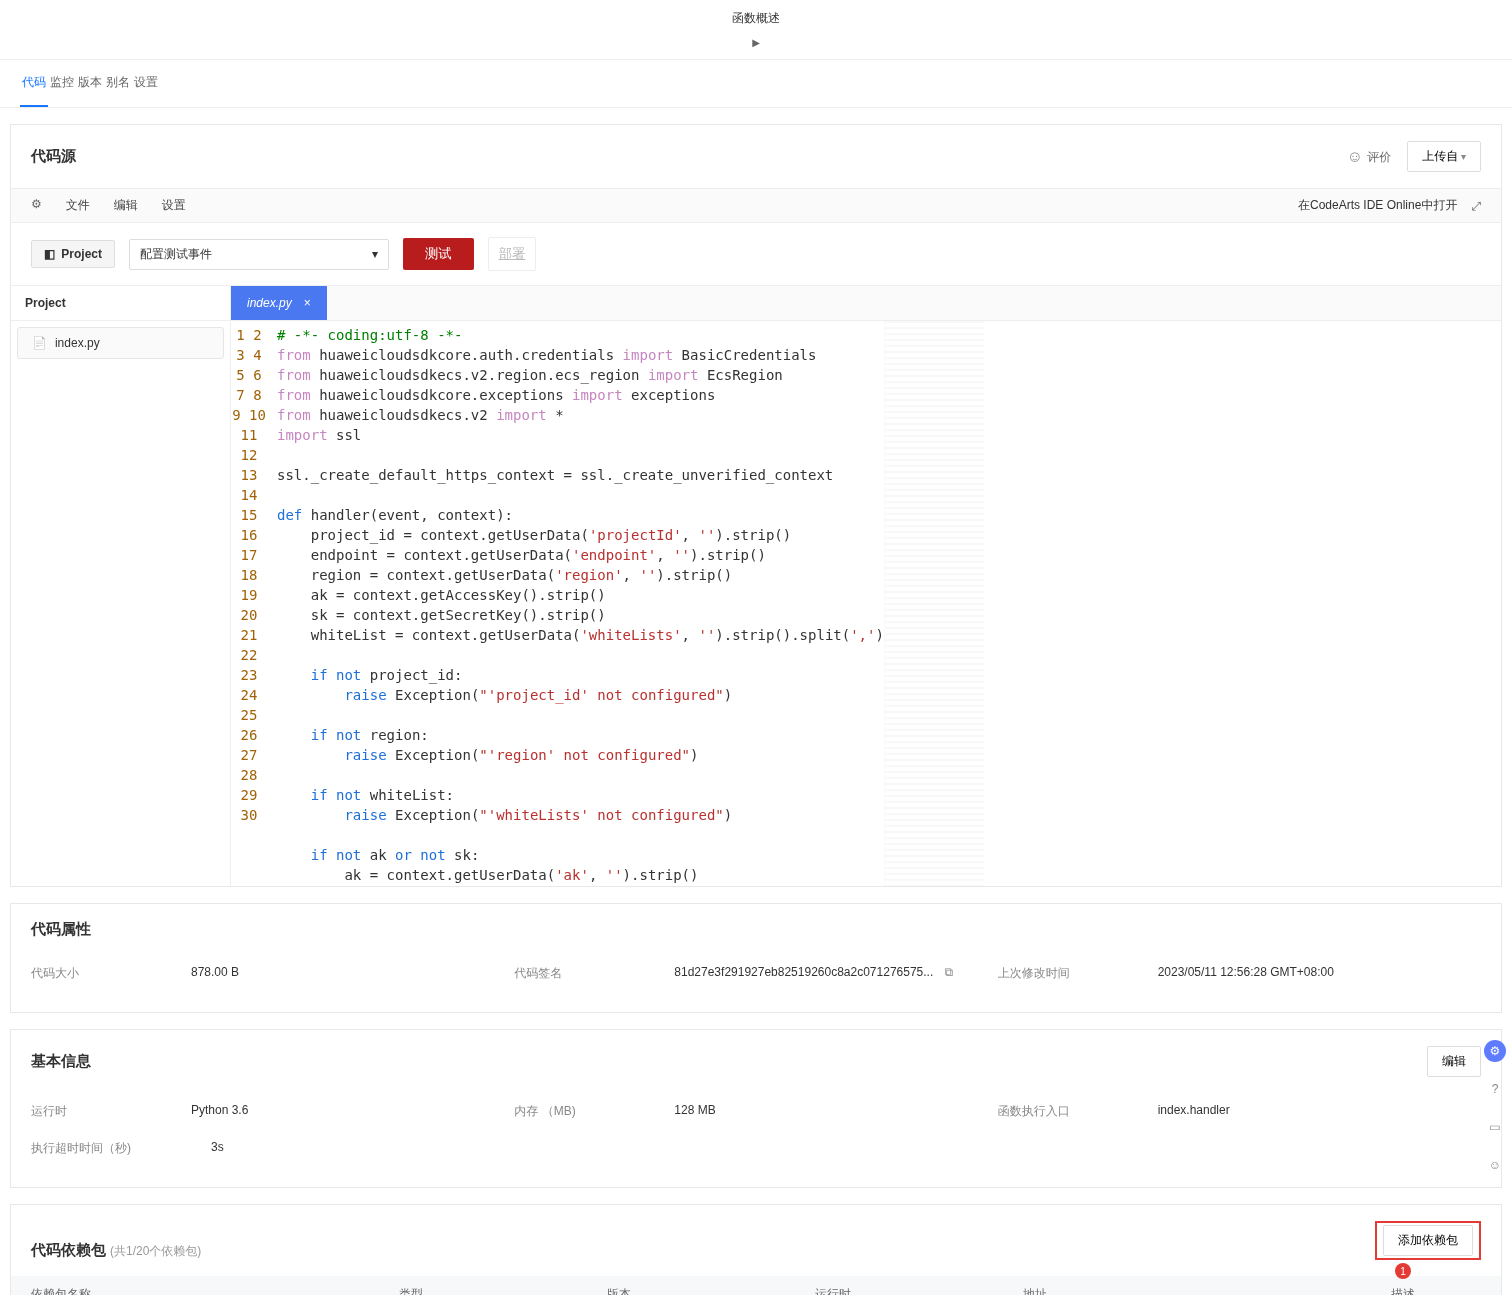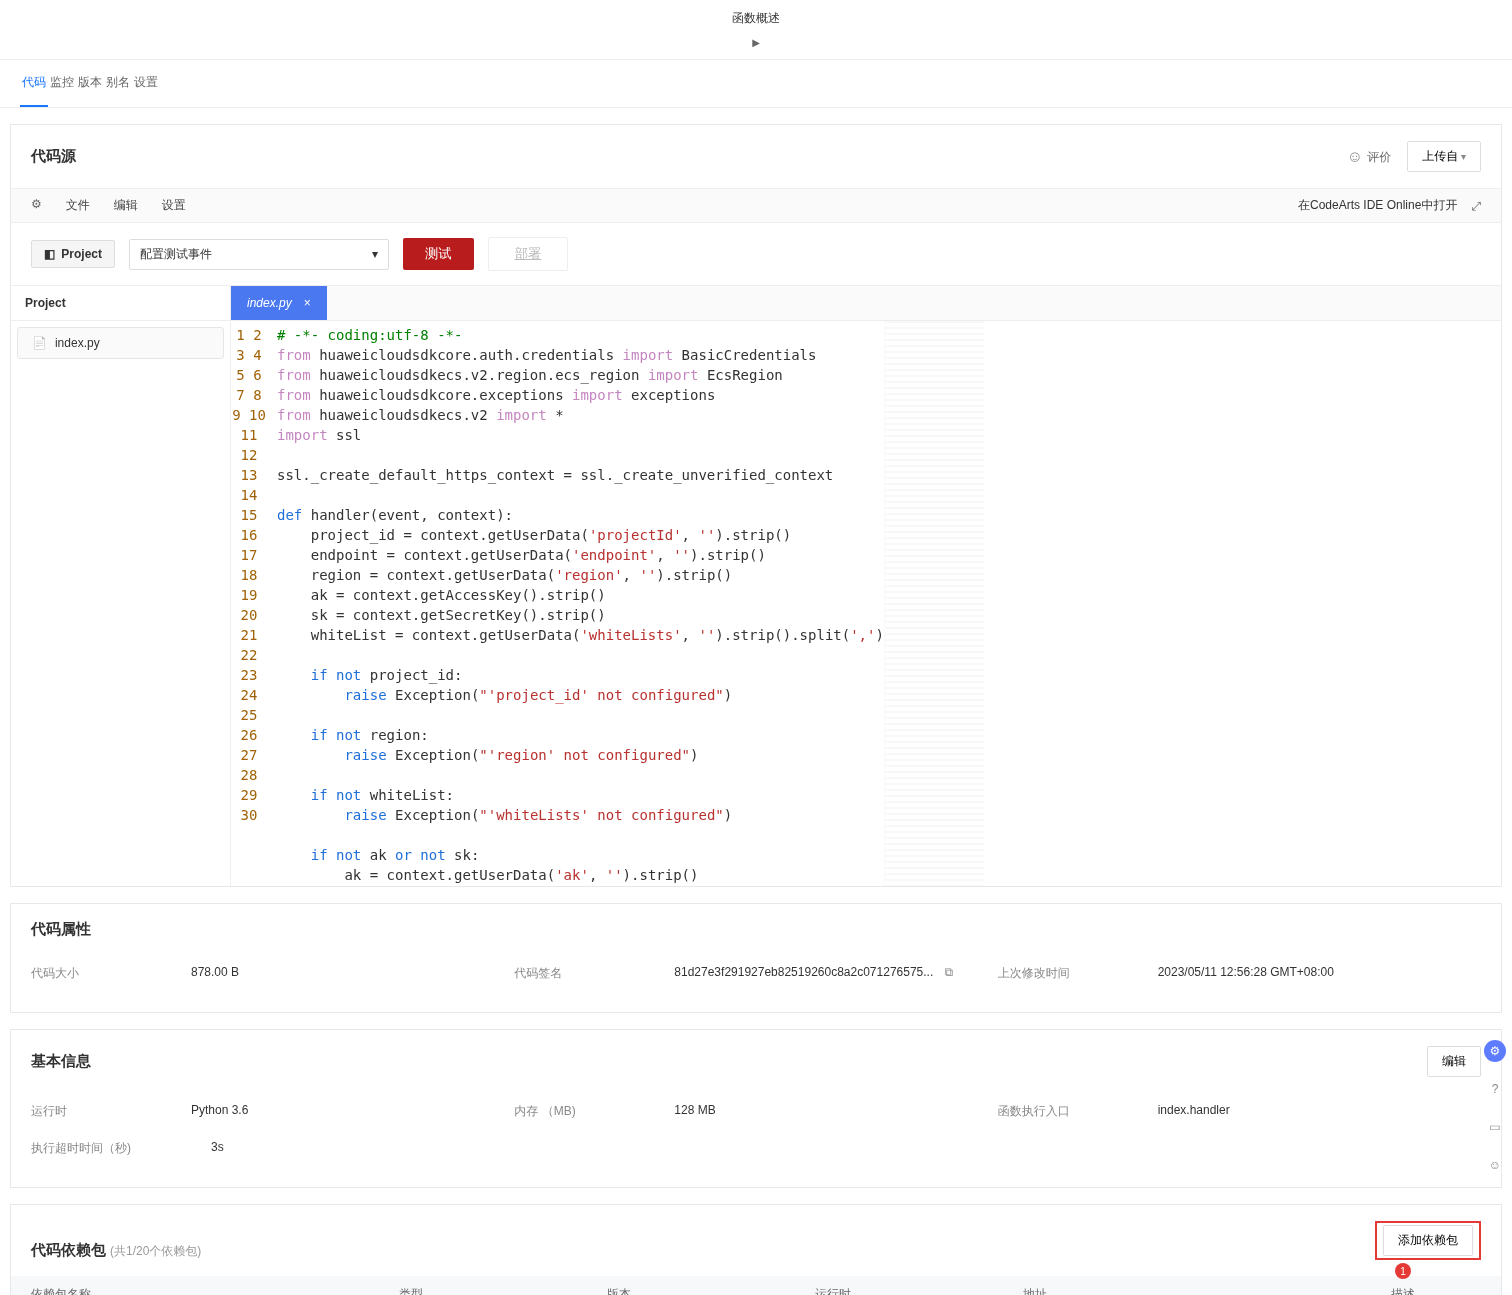--- a/index.html
+++ b/index.html
@@ -15,21 +15,21 @@
 .header-right { display: flex; align-items: center; gap: 16px; }
 .btn { border: 1px solid #ddd; background: #fff; padding: 6px 14px; border-radius: 2px; cursor: pointer; font-size: 12px; }
 .btn-dropdown::after { content: " ▾"; font-size: 10px; color: #888; }
 .ide-toolbar { display: flex; justify-content: space-between; align-items: center; padding: 8px 20px; background: #fafafa; border-top: 1px solid #eee; border-bottom: 1px solid #eee; }
 .ide-menus { display: flex; gap: 24px; color: #444; }
 .ide-right { display: flex; align-items: center; gap: 14px; }
 .controls-bar { display: flex; align-items: center; gap: 14px; padding: 14px 20px; border-bottom: 1px solid #eee; }
 .project-btn { display: flex; align-items: center; gap: 6px; padding: 6px 12px; border: 1px solid #ddd; border-radius: 2px; font-weight: 600; background: #f5f5f5; }
 .select { width: 260px; padding: 6px 10px; border: 1px solid #ddd; border-radius: 2px; background: #fff; display: flex; justify-content: space-between; align-items: center; gap: 16px; }
 .btn-primary { background: #b91c1c; color: #fff; border: none; padding: 7px 22px; border-radius: 2px; cursor: pointer; }
-.btn-ghost { background: #fff; color: #bbb; border: 1px solid #eee; padding: 7px 26px; border-radius: 2px; cursor: pointer; text-decoration: underline; }
+.btn-ghost { background: #fff; color: #bbb; border: 1px solid #eee; padding: 7px 10px; border-radius: 2px; cursor: pointer; text-decoration: underline; }
 .ide-body { display: flex; height: 600px; }
 .sidebar { width: 220px; border-right: 1px solid #eee; }
 .sidebar-header { padding: 10px 14px; font-weight: 600; border-bottom: 1px solid #eee; }
 .file-item { display: flex; align-items: center; gap: 8px; padding: 8px 14px; margin: 6px; border: 1px solid #e6e6e6; border-radius: 3px; background: #fafafa; }
 .editor-area { flex: 1; position: relative; display: flex; flex-direction: column; }
 .file-tabs { display: flex; background: #fafafa; border-bottom: 1px solid #eee; }
 .file-tab { display: flex; align-items: center; gap: 12px; padding: 10px 16px; background: #4a78f0; color: #fff; font-style: italic; }
 .close-x { font-style: normal; cursor: pointer; }
 .code-view { display: flex; font-family: Consolas, Monaco, monospace; font-size: 14px; line-height: 20px; overflow: auto; flex: 1; }
 .gutter { width: 46px; text-align: center; color: #a16207; padding: 4px 10px 4px 0; user-select: none; }

